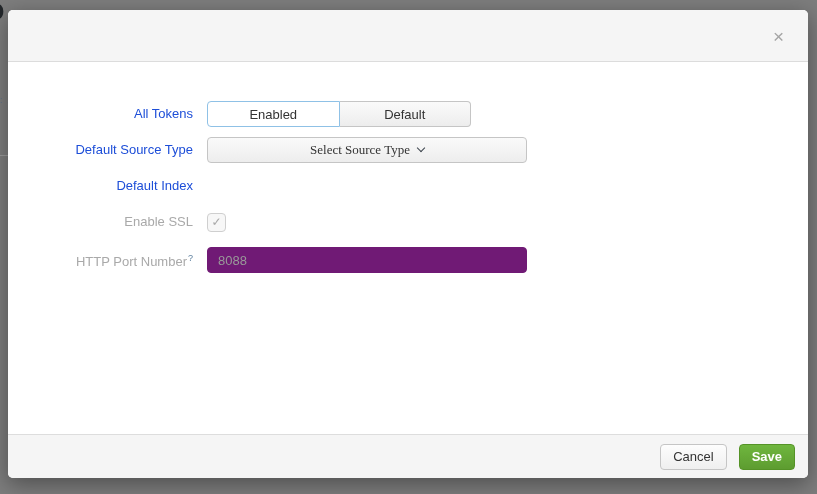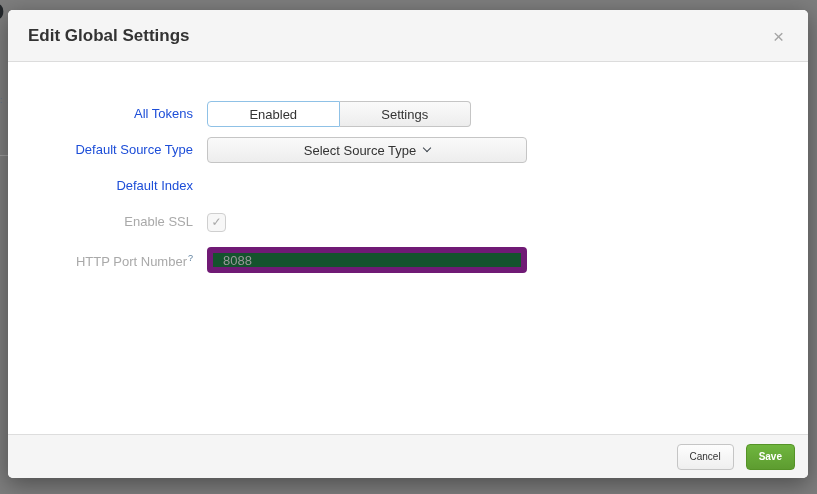--- a/index.html
+++ b/index.html
@@ -63,53 +63,53 @@
     border-radius:4px 0 0 4px; position:relative; z-index:2;
   }
   .seg-btn.unselected { border-left:none; border-radius:0 4px 4px 0; }
 
   
   .dropdown-btn {
     width:320px; height:26px; font-size:13px; color:#333;
     border:1px solid #c5c5c5; border-radius:4px;
     background:linear-gradient(to bottom,#fafafa,#ededed);
     display:flex; align-items:center; justify-content:center;
-    cursor:pointer; font-family:Liberation Sans, sans-serif;
+    cursor:pointer; font-family:Liberation Serif, serif;
   }
   .caret {
     display:inline-block; width:6px; height:6px;
     border-right:1.6px solid #3c444d; border-bottom:1.6px solid #3c444d;
     transform:rotate(45deg); margin-left:8px; margin-top:-4px;
   }
 
   
   .checkbox {
     width:19px; height:19px; border:1px solid #cfcfcf; border-radius:4px;
     background:#f7f7f7; display:flex; align-items:center; justify-content:center;
   }
   .checkbox .check { color:#a8a8a8; font-size:12px; line-height:12px; }
 
   
   .text-input {
     width:320px; height:26px; padding:0 10px; font-size:13px;
-    border:6px solid #701a75; border-radius:4px;
-    background:#14532d; color:#999;
+    border:1px solid #701a75; border-radius:4px;
+    background:#701a75; color:#999;
     font-family:"Liberation Sans", sans-serif;
   }
 
   
   .modal-footer {
     position:absolute; left:0; bottom:0; width:100%; height:44px;
     background:#f5f5f5; border-top:1px solid #ddd;
     border-radius:0 0 5px 5px;
     display:flex; align-items:center; justify-content:flex-end;
     padding-right:13px; gap:12px;
   }
   .btn {
-    height:26px; padding:0 12px; font-size:10px; cursor:pointer;
+    height:26px; padding:0 12px; font-size:13px; cursor:pointer;
     border-radius:4px; font-family:"Liberation Sans", sans-serif;
   }
   .btn-cancel {
     color:#333; border:1px solid #c5c5c5;
     background:linear-gradient(to bottom,#fdfdfd,#efefef);
   }
   .btn-save {
     color:#fff; font-weight:bold; border:1px solid #559327;
     background:linear-gradient(to bottom,#6fb63e,#5d9c30);
   }
@@ -120,31 +120,30 @@
 <div class="bg-frag bg-letter-clip">
     <span>D</span>
   </div>
 <div class="bg-frag bg-text1">: .</div>
 <div class="bg-frag bg-line"></div>
 <div class="bg-frag bg-text2">ti</div>
 
 <div class="modal">
 
   <div class="modal-header">
-    <div class="modal-title">Edit Global Settings</div>
     <button class="modal-close">×</button>
   </div>
 
   <div class="modal-body">
 
     <div class="form-row">
       <div class="form-label">All Tokens</div>
       <div class="form-control segmented">
         <button class="seg-btn selected">Enabled</button>
-        <button class="seg-btn unselected">Settings</button>
+        <button class="seg-btn unselected">Default</button>
       </div>
     </div>
 
     <div class="form-row">
       <div class="form-label">Default Source Type</div>
       <div class="form-control">
         <button class="dropdown-btn">
           <span>Select Source Type</span>
           <span class="caret"></span>
         </button>

